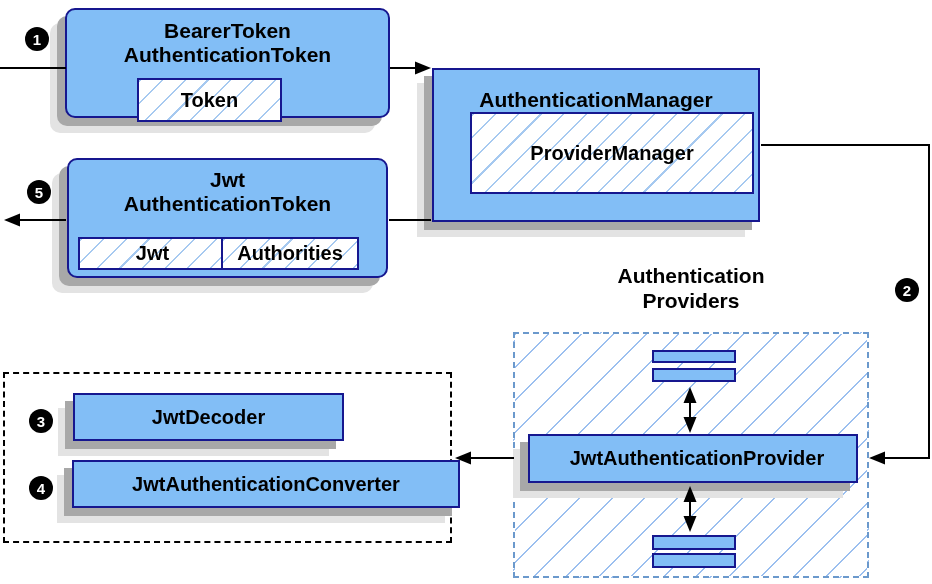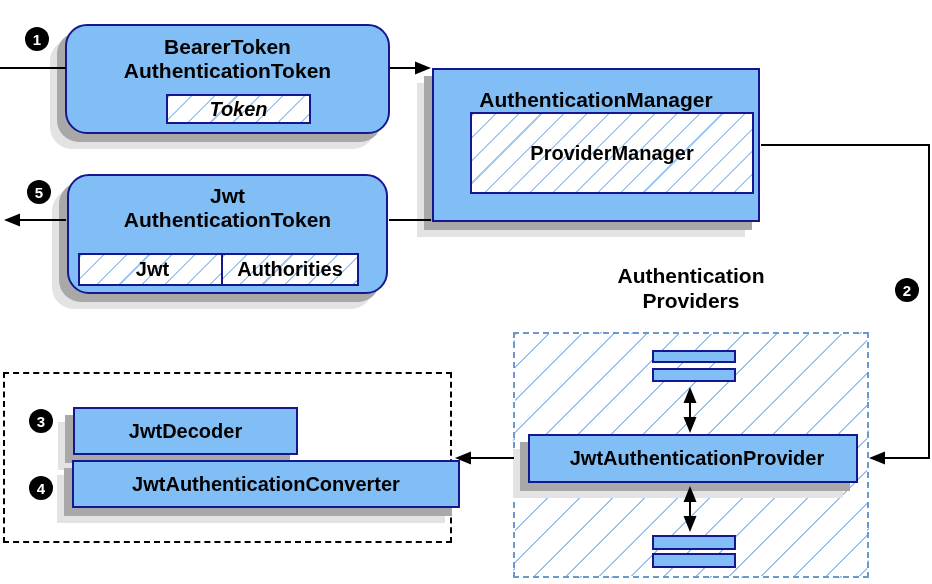--- a/index.html
+++ b/index.html
@@ -6,21 +6,21 @@
   .canvas {
     position:relative; width:932px; height:584px; overflow:hidden;
     background:#fff; font-family:"Liberation Sans", sans-serif; color:#000;
   }
   .node {
     position:absolute; box-sizing:border-box;
     background:#82BEF6; border:2px solid #16178F;
     box-shadow:-8px 8px 0 #A8A8A8, -15px 15px 0 #E3E3E3;
     z-index:3; font-weight:bold;
   }
-  .rounded { border-radius:22px;margin-top:16px; }
+  .rounded { border-radius:10px; }
   .node-title {
     position:absolute; left:0; right:0; text-align:center;
     white-space:pre-line; font-size:21px; line-height:1.12; font-weight:bold;
   }
   .center-label { display:flex; align-items:center; justify-content:center; font-size:20px; }
   .inner-box {
     position:absolute; box-sizing:border-box;
     border:2px solid #16178F; background-color:#fff;
     background-image:repeating-linear-gradient(135deg,#A6C9F0 0,#A6C9F0 1.5px,transparent 1.5px,transparent 16px);
     display:flex; align-items:center; justify-content:center;
@@ -60,21 +60,21 @@
 
   <div class="badge" style="left:25px; top:27px;">1</div>
   <div class="badge" style="left:895px; top:278px;">2</div>
   <div class="badge" style="left:29px; top:409px;">3</div>
   <div class="badge" style="left:29px; top:476px;">4</div>
   <div class="badge" style="left:27px; top:180px;">5</div>
 
   <div class="node rounded" style="left:65px; top:8px; width:325px; height:110px;">
     <div class="node-title" style="top:9px;">BearerToken
 AuthenticationToken</div>
-    <div class="inner-box" style="left:99px; top:68px; width:145px; height:30px;font-style:italic;">Token</div>
+    <div class="inner-box" style="left:70px; top:68px; width:145px; height:44px;">Token</div>
   </div>
 
   <div class="node" style="left:432px; top:68px; width:328px; height:154px;">
     <div class="node-title" style="top:18px;">AuthenticationManager</div>
     <div class="inner-box" style="left:36px; top:42px; width:284px; height:82px;">ProviderManager</div>
   </div>
 
   <div class="node rounded" style="left:67px; top:158px; width:321px; height:120px;padding-left:32px;">
     <div class="node-title" style="top:8px;">Jwt
 AuthenticationToken</div>
@@ -87,21 +87,21 @@
   <div class="providers-container">
     <div class="mini-rect" style="left:137px; top:16px;  width:84px; height:13px;"></div>
     <div class="mini-rect" style="left:137px; top:34px;  width:84px; height:14px;"></div>
     <div class="mini-rect" style="left:137px; top:201px; width:84px; height:15px;"></div>
     <div class="mini-rect" style="left:137px; top:219px; width:84px; height:15px;"></div>
   </div>
 
   <div class="node center-label" style="left:528px; top:434px; width:330px; height:49px;padding-left:8px;">JwtAuthenticationProvider</div>
 
   <div class="black-dashed"></div>
-  <div class="node center-label" style="left:73px; top:393px; width:225px; height:48px;margin-top:14px;">JwtDecoder</div>
+  <div class="node center-label" style="left:73px; top:393px; width:271px; height:48px;">JwtDecoder</div>
   <div class="node center-label" style="left:72px; top:460px; width:388px; height:48px;">JwtAuthenticationConverter</div>
 
   <svg class="connectors" width="932" height="584" viewBox="0 0 932 584">
     <g stroke="#000" stroke-width="2" fill="none">
       <line x1="0" y1="68" x2="66" y2="68"></line>
       <line x1="390" y1="68" x2="425" y2="68"></line>
       <polyline points="761,145 929,145 929,458 884,458"></polyline>
       <line x1="389" y1="220" x2="431" y2="220"></line>
       <line x1="66" y1="220" x2="19" y2="220"></line>
       <line x1="514" y1="458" x2="470" y2="458"></line>

